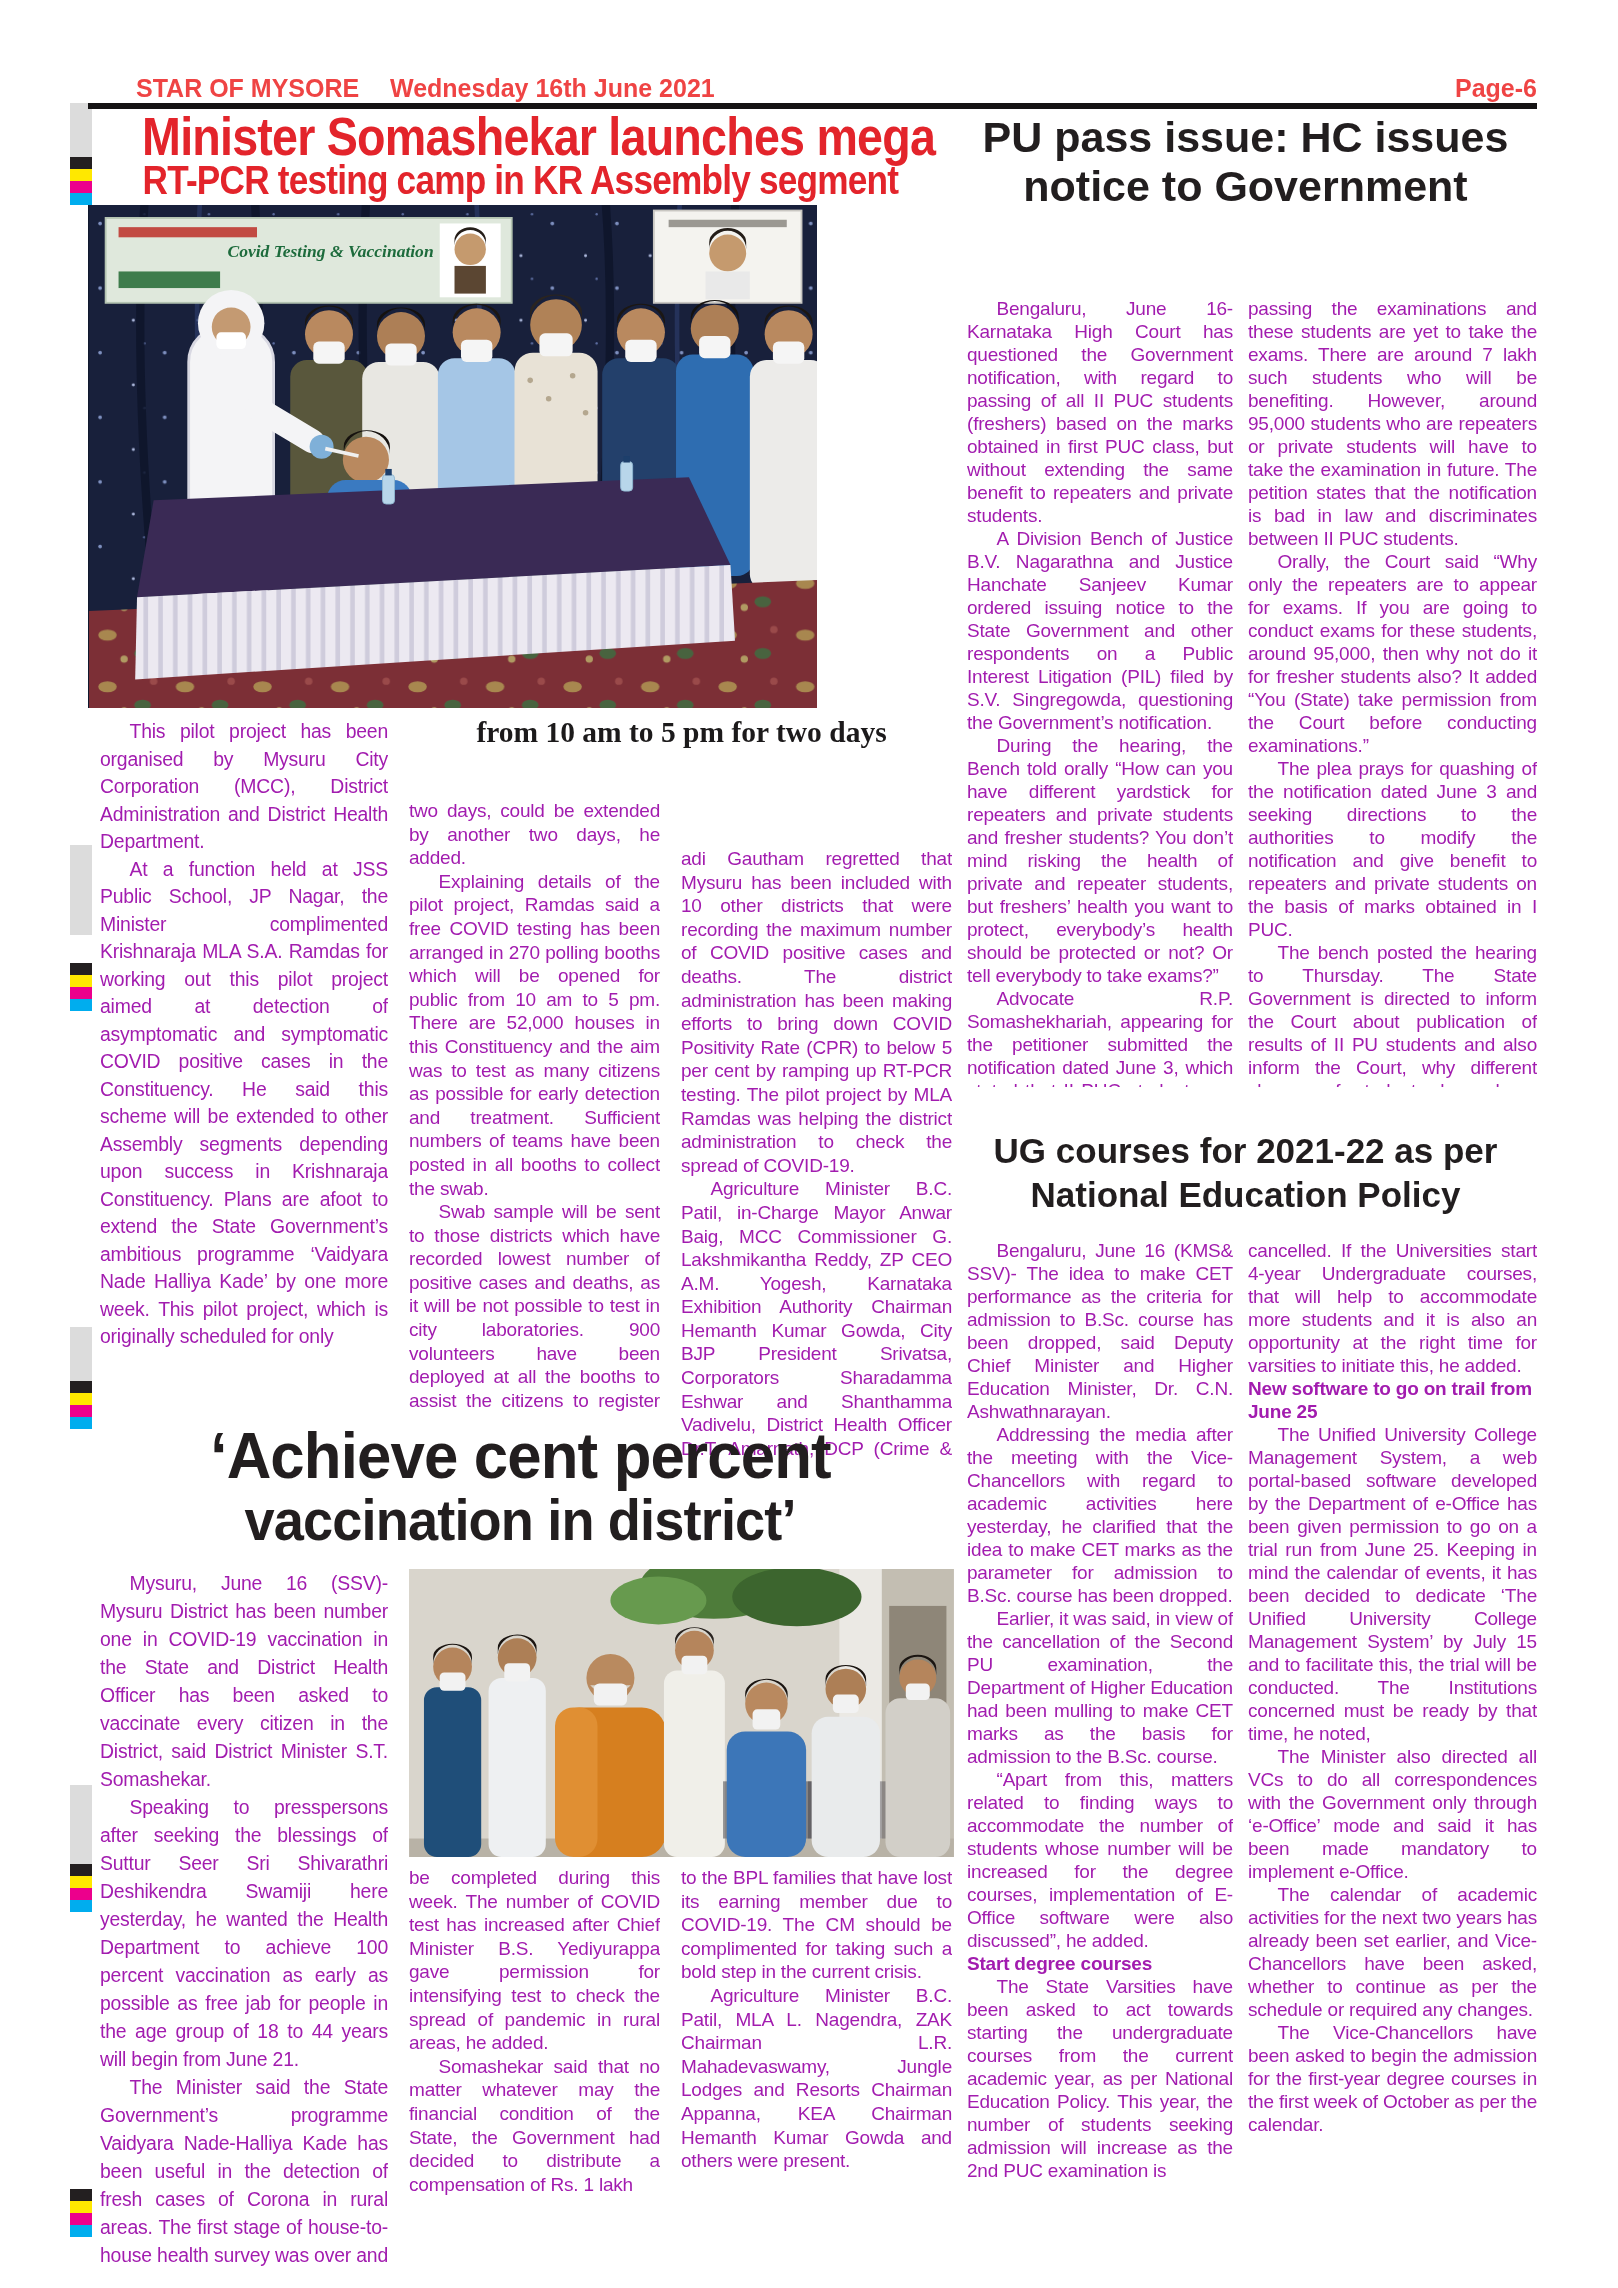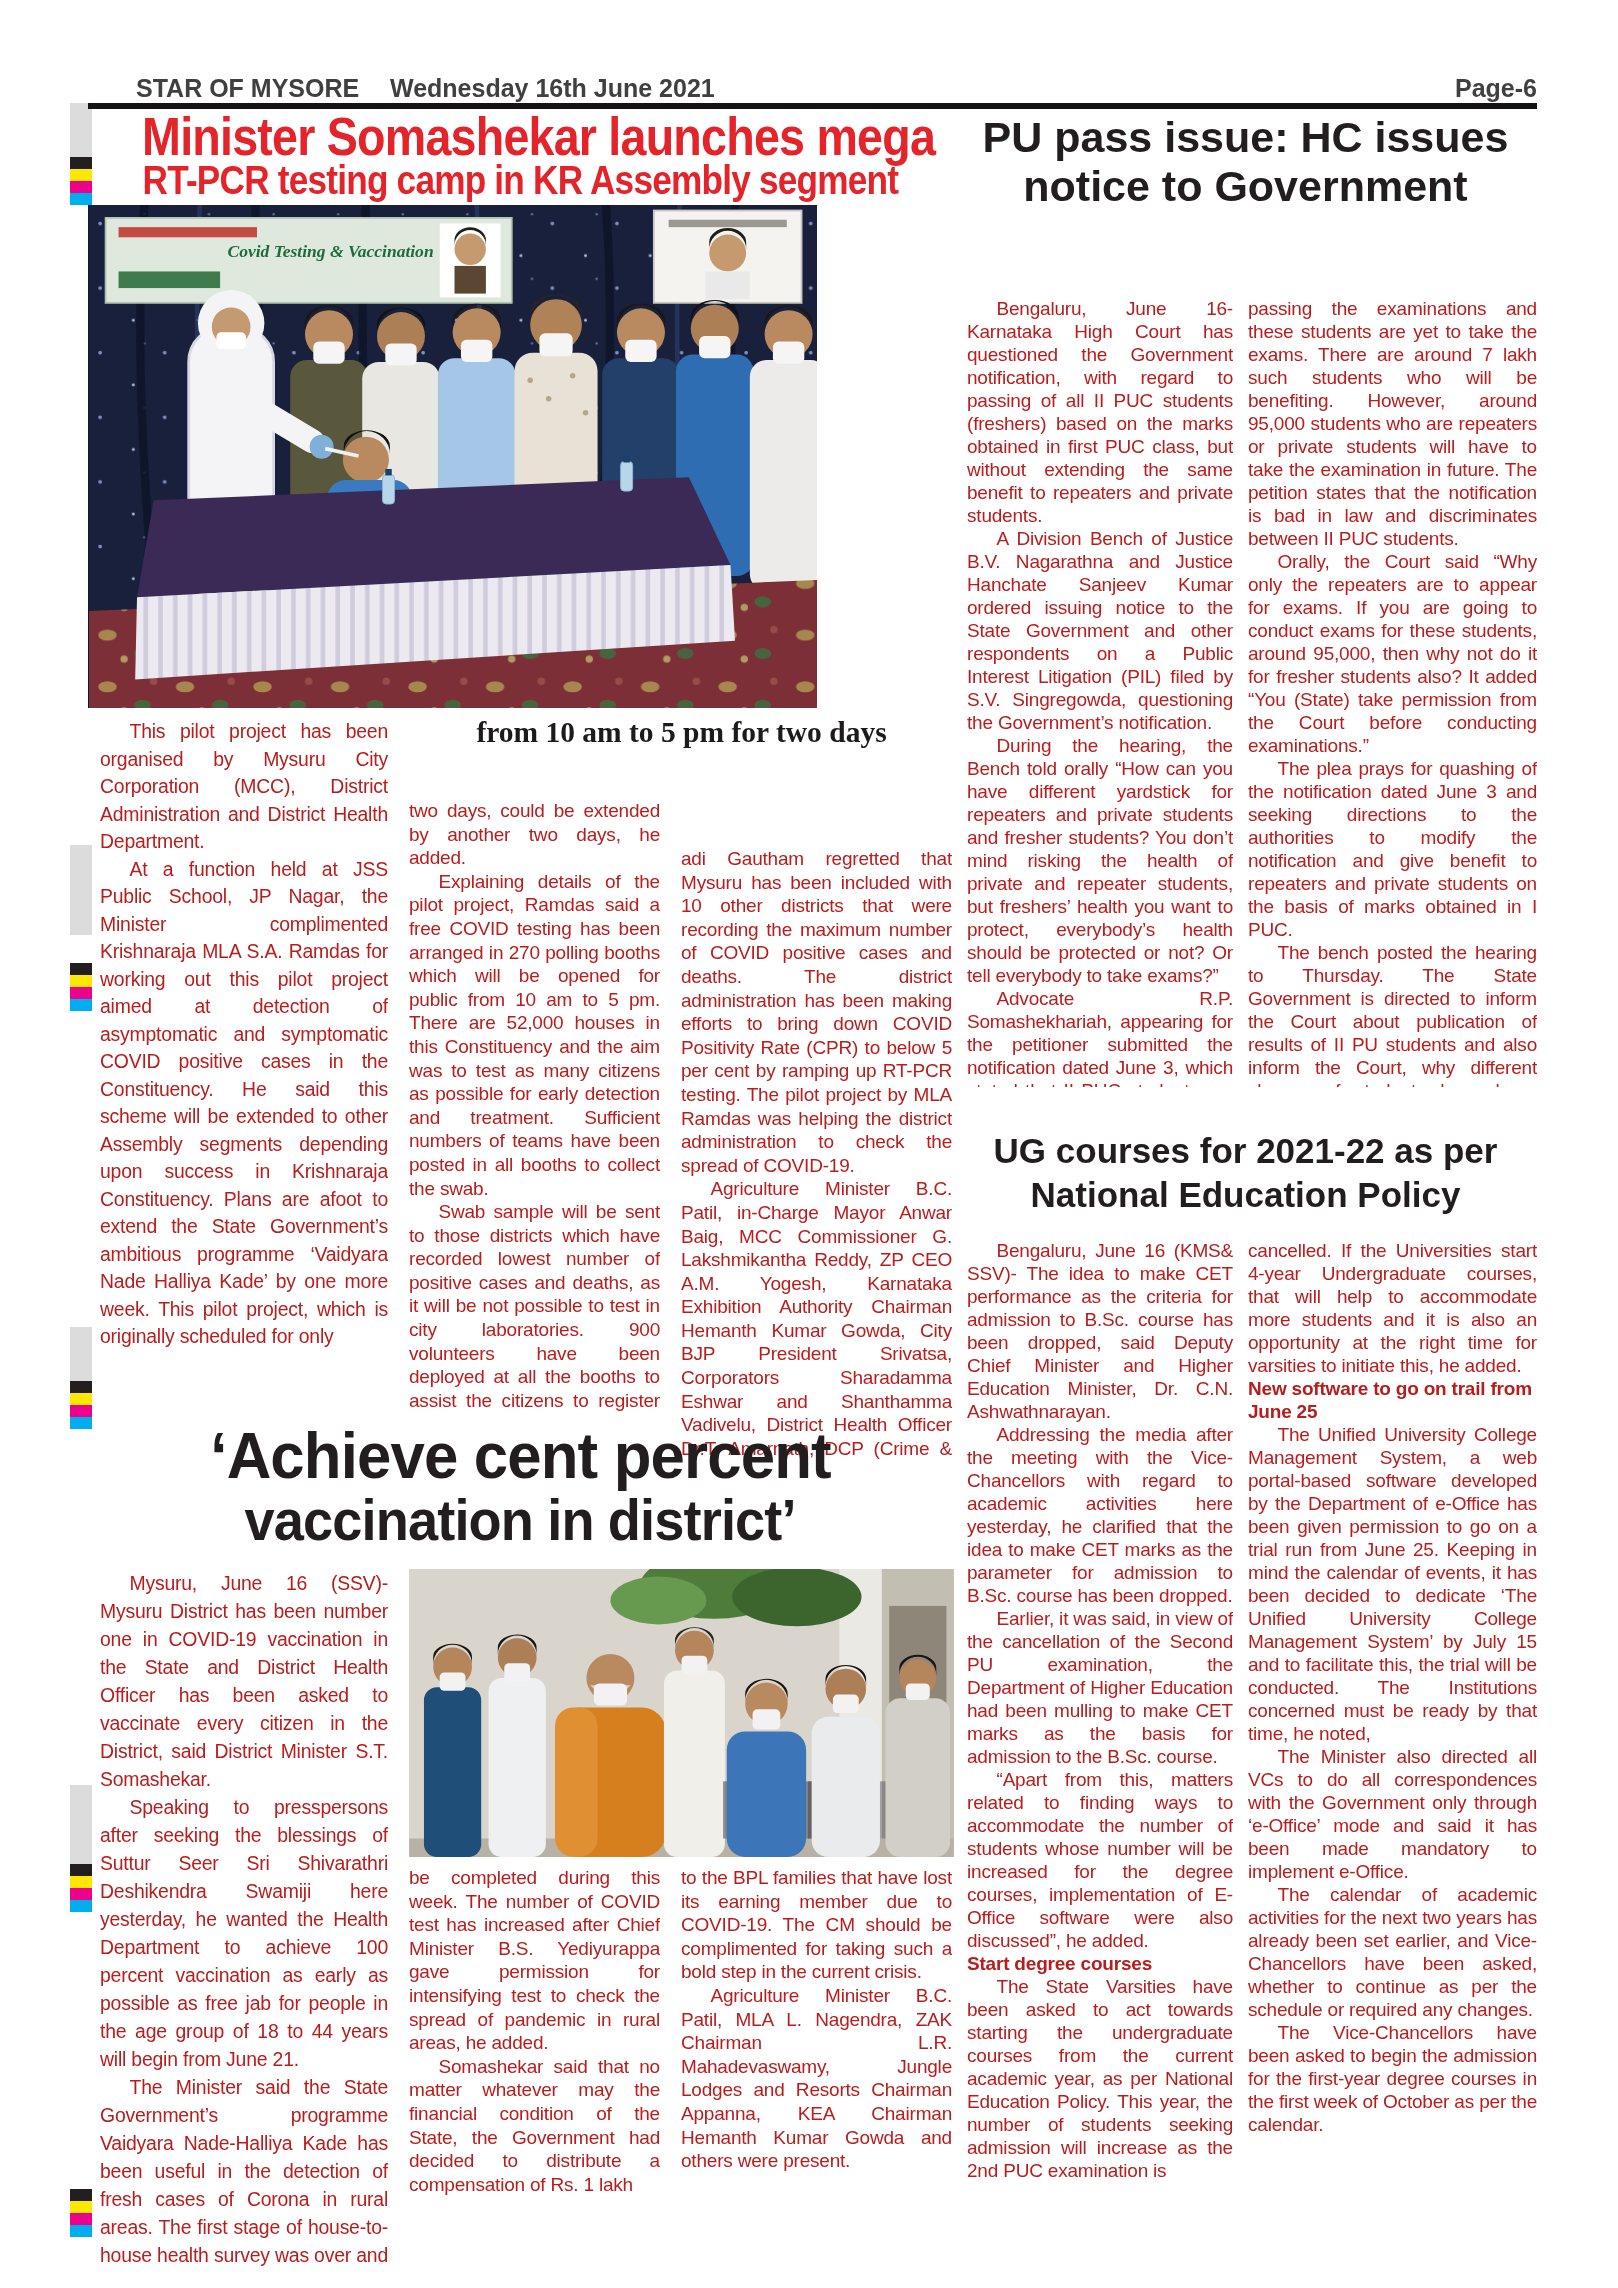--- a/index.html
+++ b/index.html
@@ -1,32 +1,32 @@
 <!DOCTYPE html>
 <html style="font-size:14.8px"><head>
 <meta charset="utf-8">
 <style>
   html,body{margin:0;padding:0;background:#9a9a9a;}
   .page{position:relative;width:1619px;height:2289px;background:#ffffff;
         font-family:"Liberation Sans",sans-serif;color:#1f1d1e;overflow:hidden;}
   .abs{position:absolute;}
 
   
-  .mast{font-weight:bold;font-size:25px;color:#404040;white-space:nowrap;}
+  .mast{font-weight:bold;font-size:25px;color:#ef4444;white-space:nowrap;}
   .rule{background:#151314;}
 
   
   .hl-red{color:#e3242b;font-weight:bold;text-align:center;white-space:nowrap;}
   .hl-blk{color:#221e1f;font-weight:bold;text-align:center;white-space:nowrap;}
   .cond{display:inline-block;transform:scaleX(.88);transform-origin:50% 50%;letter-spacing:-0.9px;}
   .cond95{display:inline-block;transform:scaleX(.95);transform-origin:50% 50%;letter-spacing:-0.9px;}
   .serif-sub{font-family:"Liberation Serif",serif;font-weight:bold;color:#1c1a1b;text-align:center;}
 
   
-  .col{text-align:justify;overflow:hidden;letter-spacing:-0.2px;color:#b91c1c;}
+  .col{text-align:justify;overflow:hidden;letter-spacing:-0.2px;color:#a21caf;}
   .col .para{margin:0;text-indent:29.5px;}
   .col .para.ni{text-indent:0;}
   .col .para.sub{text-indent:0;text-align:left;font-weight:bold;}
   .body-l{font-size:19.4px;line-height:27.5px;}
   .body-l2{font-size:19.4px;line-height:28px;}
   .body-m{font-size:19px;line-height:23.6px;}
   .body-r{font-size:19px;line-height:23px;}
 
   .photo-frame{overflow:hidden;background:#10182e;}
   .reg-strip{position:absolute;left:70px;width:22px;}

